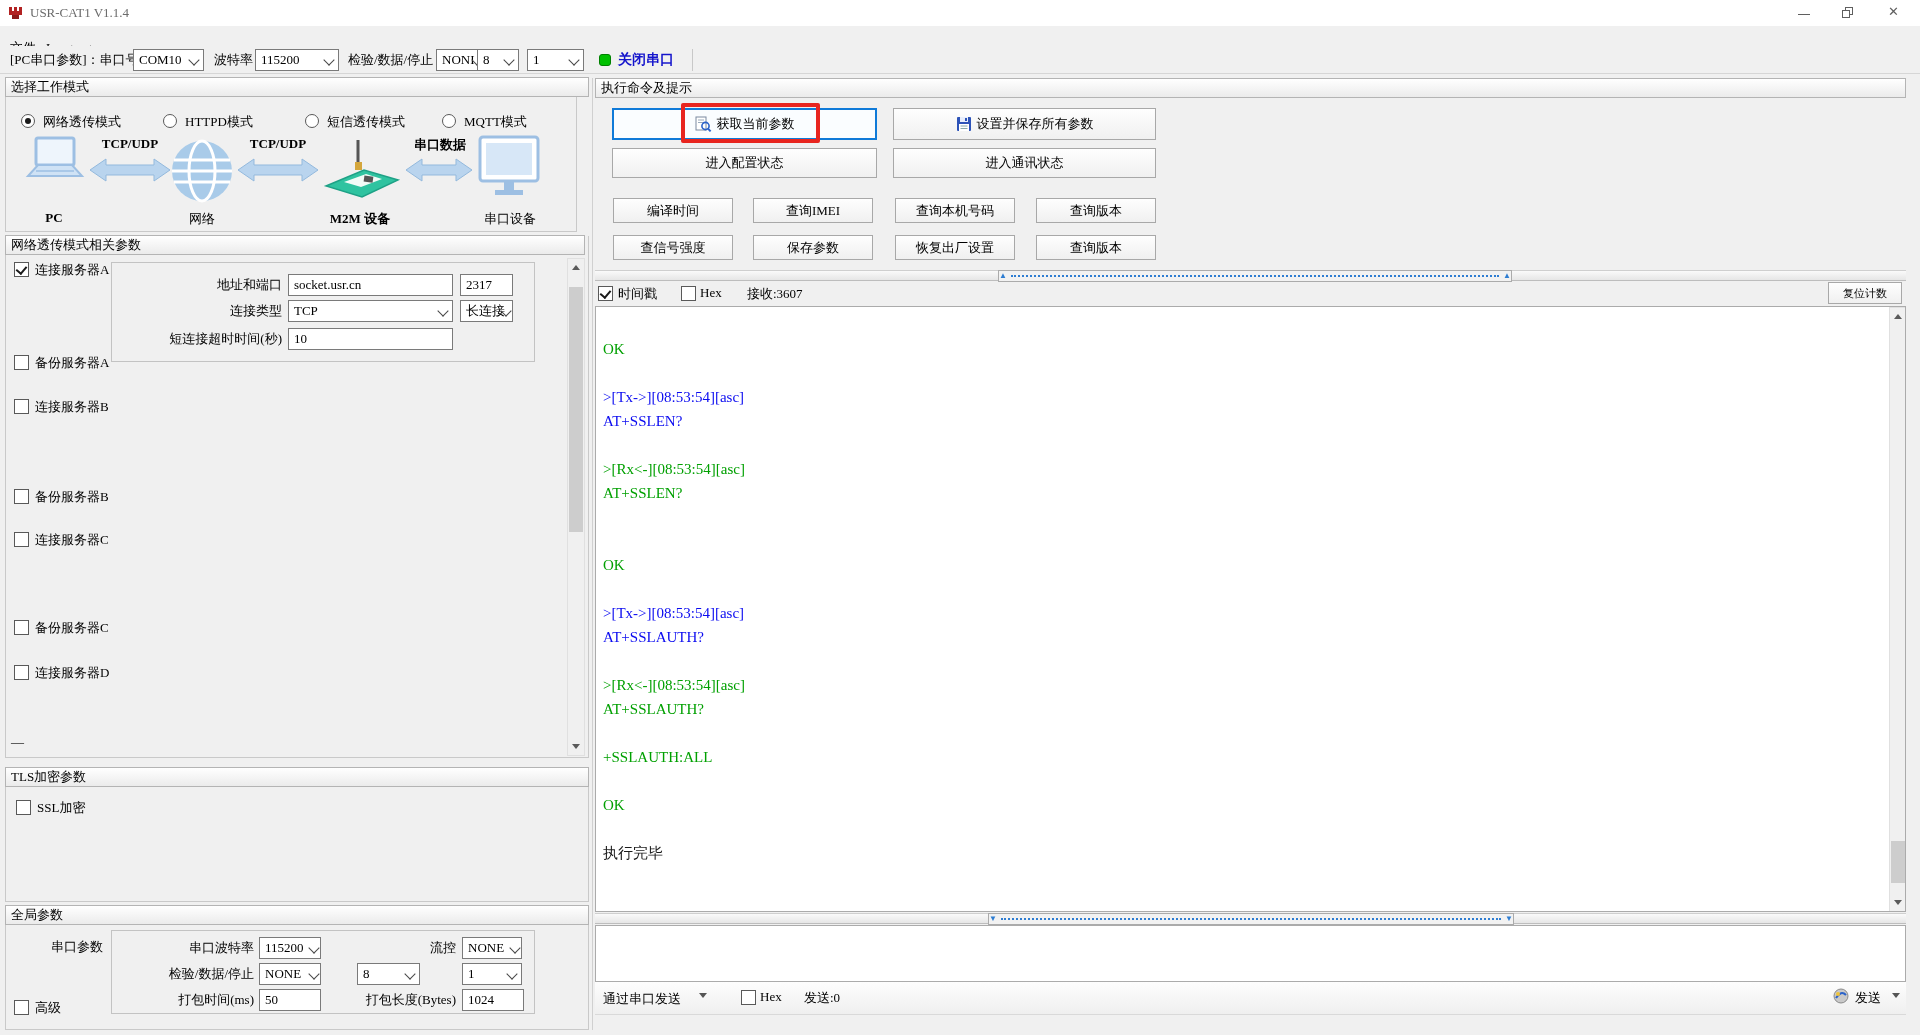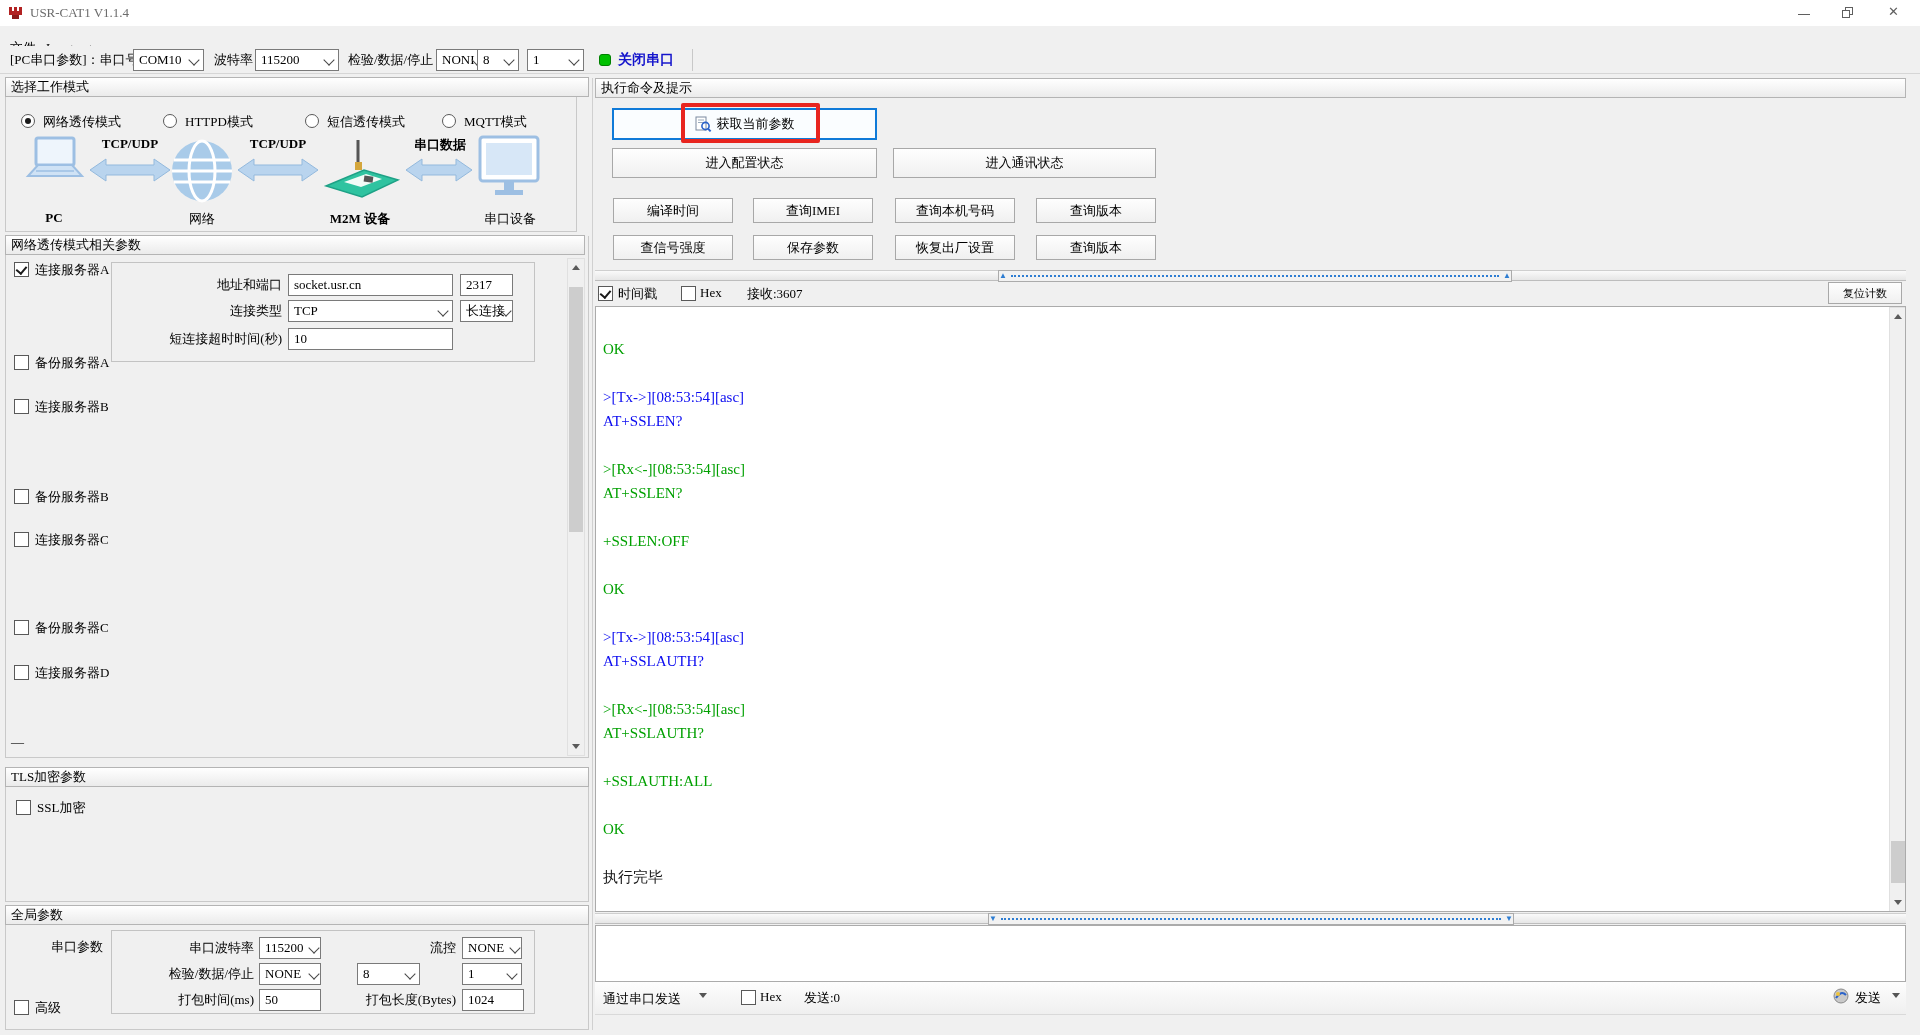--- a/index.html
+++ b/index.html
@@ -242,20 +242,31 @@
       <svg width="17" height="17" viewBox="0 0 17 17" style="margin-right:5px">
         <rect x="1" y="1" width="10" height="13" fill="#fff" stroke="#7a8aa0"></rect>
         <line x1="3" y1="4" x2="9" y2="4" stroke="#9ab" stroke-width="1"></line>
         <line x1="3" y1="6.5" x2="9" y2="6.5" stroke="#9ab" stroke-width="1"></line>
         <circle cx="10.5" cy="10" r="3.6" fill="none" stroke="#2a62c9" stroke-width="1.6"></circle>
         <line x1="13" y1="12.6" x2="15.6" y2="15.4" stroke="#2a62c9" stroke-width="2"></line>
       </svg>
       <span>获取当前参数</span>
     </div>
     <div class="abs" style="left:86px;top:25px;width:139px;height:40px;border:4px solid #e8251f;border-radius:2px;z-index:6;pointer-events:none"></div>
+    <div class="abs btn" style="left:298px;top:30px;width:263px;height:32px">
+      <svg width="16" height="16" viewBox="0 0 16 16" style="margin-right:5px">
+        <rect x="1" y="1" width="14" height="14" rx="1" fill="#2d53b8"></rect>
+        <rect x="4" y="1" width="8" height="5" fill="#e8eefc"></rect>
+        <rect x="9" y="2" width="2" height="3" fill="#2d53b8"></rect>
+        <rect x="3" y="8" width="10" height="7" fill="#fff"></rect>
+        <line x1="4.5" y1="10" x2="11.5" y2="10" stroke="#8aa" stroke-width="1"></line>
+        <line x1="4.5" y1="12.5" x2="11.5" y2="12.5" stroke="#8aa" stroke-width="1"></line>
+      </svg>
+      <span>设置并保存所有参数</span>
+    </div>
     <div class="abs btn" style="left:17px;top:70px;width:265px;height:30px">
       <span>进入配置状态</span>
       </div>
     <div class="abs btn" style="left:298px;top:70px;width:263px;height:30px">
       <span>进入通讯状态</span>
       </div>
 
     <div class="abs btn" style="left:18px;top:120px;width:120px;height:25px">
       <span>编译时间</span>
       </div>
@@ -301,21 +312,20 @@
     <div class="abs" id="log-area" style="left:0;top:228px;width:1311px;height:606px;overflow:hidden">
       <div style="padding:30px 24px 0 7px">
         <div class="log-line" style="color: rgb(0, 160, 0);">OK</div>
         <div class="log-line" style="color: rgb(0, 160, 0);"></div>
         <div class="log-line" style="color: rgb(11, 11, 240);">&gt;[Tx-&gt;][08:53:54][asc]</div>
         <div class="log-line" style="color: rgb(11, 11, 240);">AT+SSLEN?</div>
         <div class="log-line" style="color: rgb(0, 160, 0);"></div>
         <div class="log-line" style="color: rgb(0, 160, 0);">&gt;[Rx&lt;-][08:53:54][asc]</div>
         <div class="log-line" style="color: rgb(0, 160, 0);">AT+SSLEN?</div>
         <div class="log-line" style="color: rgb(0, 160, 0);"></div>
-        <div class="log-line" style="color: rgb(0, 160, 0);">+SSLEN:OFF</div>
         <div class="log-line" style="color: rgb(0, 160, 0);"></div>
         <div class="log-line" style="color: rgb(0, 160, 0);">OK</div>
         <div class="log-line" style="color: rgb(0, 160, 0);"></div>
         <div class="log-line" style="color: rgb(11, 11, 240);">&gt;[Tx-&gt;][08:53:54][asc]</div>
         <div class="log-line" style="color: rgb(11, 11, 240);">AT+SSLAUTH?</div>
         <div class="log-line" style="color: rgb(0, 160, 0);"></div>
         <div class="log-line" style="color: rgb(0, 160, 0);">&gt;[Rx&lt;-][08:53:54][asc]</div>
         <div class="log-line" style="color: rgb(0, 160, 0);">AT+SSLAUTH?</div>
         <div class="log-line" style="color: rgb(0, 160, 0);"></div>
         <div class="log-line" style="color: rgb(0, 160, 0);">+SSLAUTH:ALL</div>

